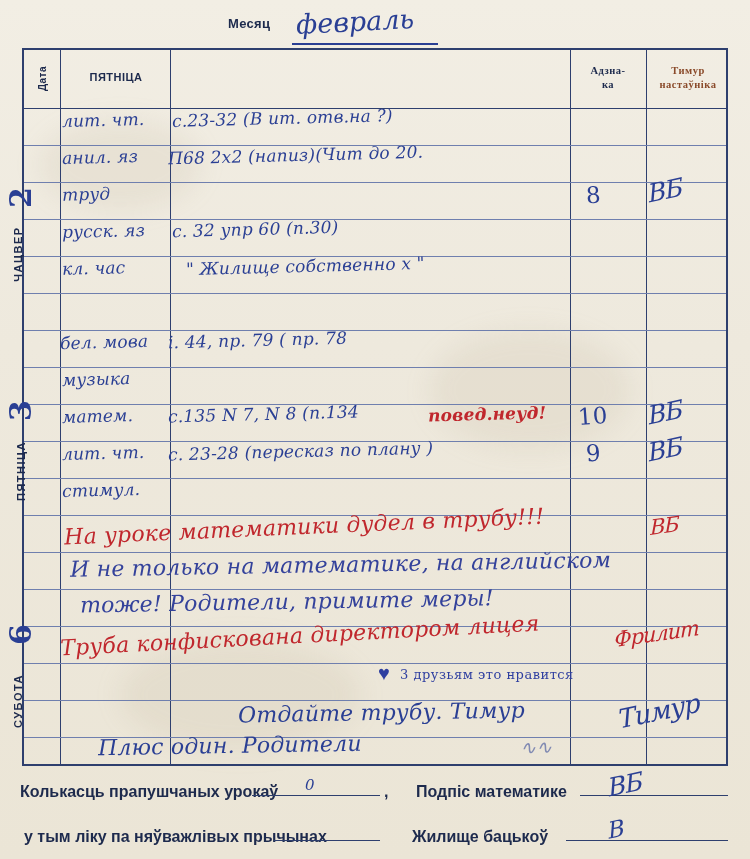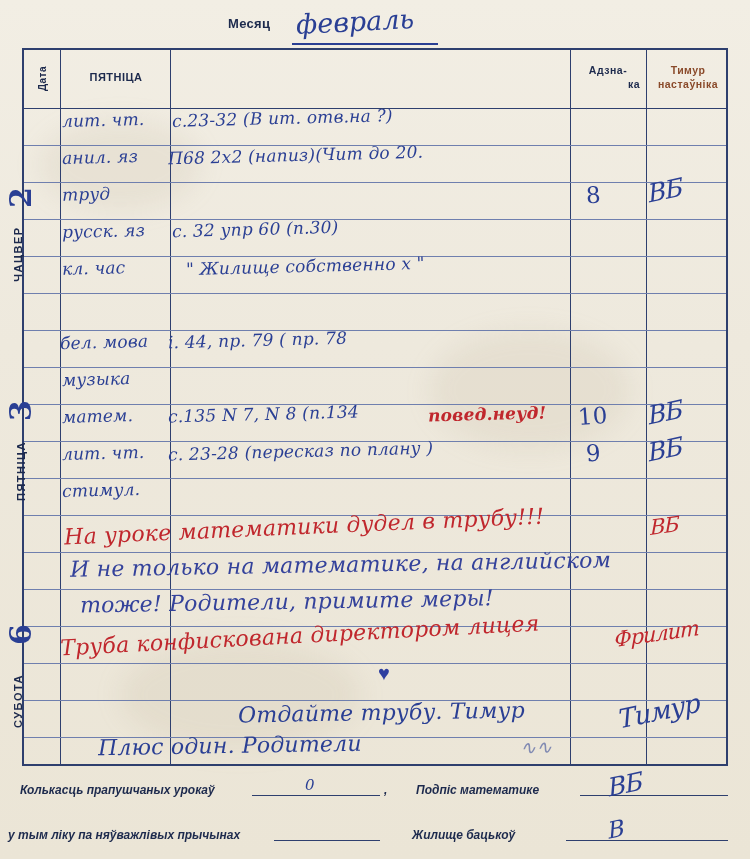--- a/index.html
+++ b/index.html
@@ -50,21 +50,21 @@
 
   .th{
     position:absolute;
     color:#1d2a4d;
     font-size:11px;
     text-align:center;
     line-height:13px;
     font-weight:bold;
     letter-spacing:.5px;
   }
-  .th.small{font-weight:bold;font-size:10.5px;}
+  .th.small{font-weight:bold;font-size:10.5px;font-family:Liberation Serif, serif;}
   .th.vert{
     font-size:10px;
     transform:rotate(-90deg);
     transform-origin:center center;
     white-space:nowrap;
     font-weight:bold;
   }
 
   
   .daynum{
@@ -117,24 +117,23 @@
     color:#2a3f94;
     font-size:25px;
     transform:rotate(-12deg) skewX(-6deg);
     letter-spacing:-1px;
   }
   .sign.red{color:#c0272d;transform:rotate(-8deg) skewX(-8deg);font-size:21px;}
 
   
   .bl{
     position:absolute;
-    font-size:12px;
+    font-size:16px;
     font-weight:bold;
     color:#1d2a4d;
-    font-style:italic;
   }
   .bline{position:absolute;height:1px;background:#2e3f6e;}
 
   .heart{
     position:absolute;
     color:#2f3fa0;
     font-size:20px;
   }
   .smalltext{
     position:absolute;
@@ -189,21 +188,21 @@
     <div class="hline" style="top:502px;"></div>
     <div class="hline" style="top:539px;"></div>
     <div class="hline" style="top:576px;"></div>
     <div class="hline" style="top:613px;"></div>
     <div class="hline" style="top:650px;"></div>
     <div class="hline" style="top:687px;"></div>
 
     <div class="th vert" style="left:-4px;top:22px;width:44px;">Дата</div>
     <div class="th" style="left:46px;top:21px;width:92px;">ПЯТНІЦА</div>
     <div class="th small" style="left:552px;top:14px;width:64px;">Адзна-</div>
-    <div class="th small" style="left:552px;top:28px;width:64px;text-align:right;">ка</div>
+    <div class="th small" style="left:552px;top:28px;width:64px;">ка</div>
     <div class="th small" style="left:626px;top:14px;width:76px;color:#8a4a2a;">Тимур</div>
     <div class="th small" style="left:626px;top:28px;width:76px;color:#8a4a2a;">настаўніка</div>
   </div>
 
   <div class="daynum" style="left:10px;top:180px;">2</div>
   <div class="dayname" style="left:-10px;top:248px;">ЧАЦВЕР</div>
 
   <div class="daynum" style="left:10px;top:393px;">3</div>
   <div class="dayname" style="left:-9px;top:465px;">ПЯТНІЦА</div>
 
@@ -247,35 +246,36 @@
   <div class="hw red big t2" style="left:64px;top:514px;">На уроке математики дудел в трубу!!!</div>
   <div class="sign red" style="left:650px;top:514px;">ВБ</div>
 
   <div class="hw blue2 big t3" style="left:70px;top:552px;">И не только на математике, на английском</div>
   <div class="hw blue2 big t3" style="left:80px;top:589px;">тоже! Родители, примите меры!</div>
 
   <div class="hw red big t4" style="left:60px;top:623px;">Труба конфискована директором лицея</div>
   <div class="sign red" style="left:614px;top:622px;">Фрилит</div>
 
   <div class="heart" style="left:378px;top:662px;">♥</div>
+  <div class="smalltext" style="left:400px;top:667px;">3 друзьям это нравится</div>
 
   <div class="hw big t3" style="left:238px;top:700px;">Отдайте трубу.  Тимур</div>
   <div class="sign" style="left:618px;top:696px;font-size:26px;">Тимур</div>
   <div class="hw big t3" style="left:98px;top:733px;">Плюс один. Родители</div>
   <div class="scrawl" style="left:520px;top:736px;">∿∿</div>
 
   <div class="bl" style="left:20px;top:783px;">Колькасць прапушчаных урокаў</div>
   <div class="bline" style="left:252px;top:795px;width:128px;"></div>
   <div class="hw" style="left:305px;top:776px;font-size:15px;">0</div>
   <div class="bl" style="left:384px;top:783px;">,</div>
 
   <div class="bl" style="left:416px;top:783px;">Подпіс математике</div>
   <div class="bline" style="left:580px;top:795px;width:148px;"></div>
   <div class="sign" style="left:608px;top:770px;">ВБ</div>
 
-  <div class="bl" style="left:8px;top:828px;">у тым ліку па няўважлівых прычынах</div>
+  <div class="bl" style="left:24px;top:828px;">у тым ліку па няўважлівых прычынах</div>
   <div class="bline" style="left:274px;top:840px;width:106px;"></div>
 
   <div class="bl" style="left:412px;top:828px;">Жилище бацькоў</div>
   <div class="bline" style="left:566px;top:840px;width:162px;"></div>
   <div class="sign" style="left:608px;top:816px;font-size:23px;">В</div>
 
 </div>
 
 </body></html>

